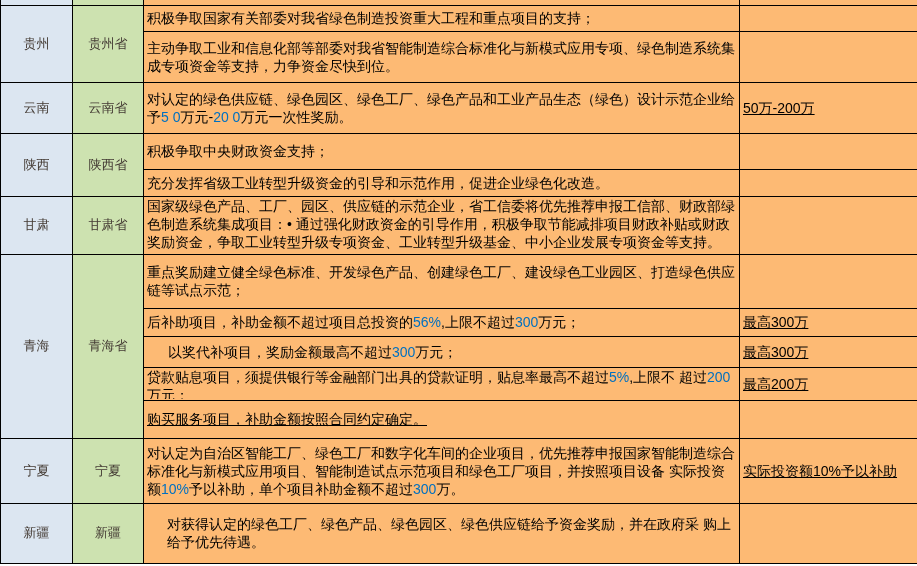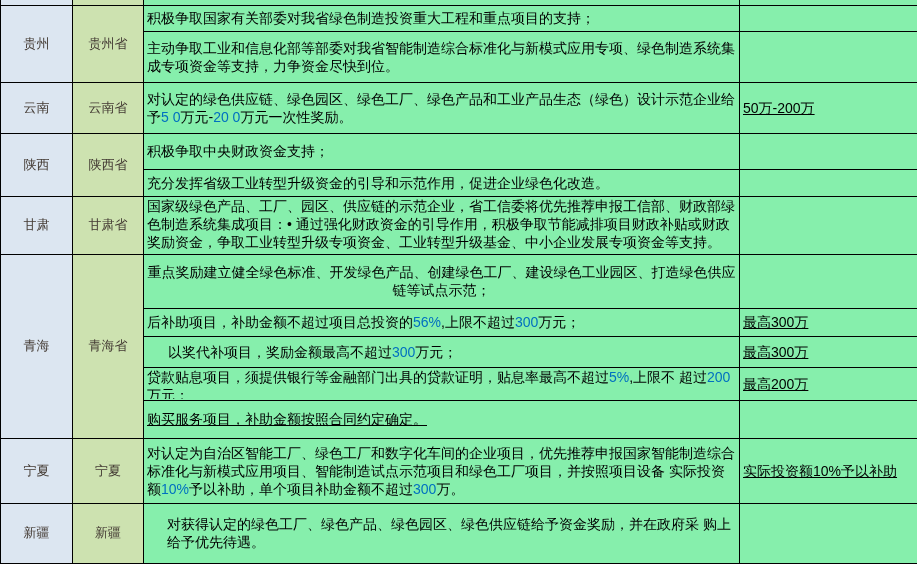--- a/index.html
+++ b/index.html
@@ -14,21 +14,21 @@
   table.policy td { border:1px solid #000; padding:0; overflow:hidden; }
   tr.sliver td { border-top:none; }
   td.c-short  { background:var(--col1-bg); }
   td.c-full   { background:var(--col2-bg); }
   td.c-short, td.c-full {
     text-align:center; vertical-align:middle;
     color:var(--prov-color); font-size:13px;
   }
   td.c-desc, td.c-amt {
     vertical-align:middle; color:#000; font-size:14px; line-height:18px;
-    background:#86efac;
+    background:#fdba74;
   }
   td.c-desc.clip { vertical-align:top; }
   .cellwrap { padding:0 3px; overflow:hidden; }
   td.c-amt .cellwrap { padding:0 3px;text-decoration:underline; }
   .hl { color:var(--hl-color); }
 </style>
 </head>
 <body>
 
 <div class="sheet">
@@ -99,21 +99,21 @@
             <div class="cellwrap" style="max-height: 56px;"><span>国家级绿色产品、工厂、园区、供应链的示范企业，省工信委将优先推荐申报工信部、财政部绿色制造系统集成项目：•  通过强化财政资金的引导作用，积极争取节能减排项目财政补贴或财政奖励资金，争取工业转型升级专项资金、工业转型升级基金、中小企业发展专项资金等支持。</span></div>
           </td>
           <td class="c-amt">
             <div class="cellwrap"></div>
           </td>
         </tr>
         <tr style="height: 54px;">
           <td class="c-short" rowspan="5">青海</td>
           <td class="c-full" rowspan="5">青海省</td>
           <td class="c-desc">
-            <div class="cellwrap" style="max-height: 52px; text-align: center;"><span>重点奖励建立健全绿色标准、开发绿色产品、创建绿色工厂、建设绿色工业园区、打造绿色供应链等试点示范；</span></div>
+            <div class="cellwrap" style="max-height: 52px;"><span>重点奖励建立健全绿色标准、开发绿色产品、创建绿色工厂、建设绿色工业园区、打造绿色供应链等试点示范；</span></div>
           </td>
           <td class="c-amt">
             <div class="cellwrap"></div>
           </td>
         </tr>
         <tr style="height: 28px;">
           <td class="c-desc">
             <div class="cellwrap" style="max-height: 26px;"><span>后补助项目，补助金额不超过项目总投资的</span><span class="hl">56%</span><span>,上限不超过</span><span class="hl">300</span><span>万元；</span></div>
           </td>
           <td class="c-amt">

